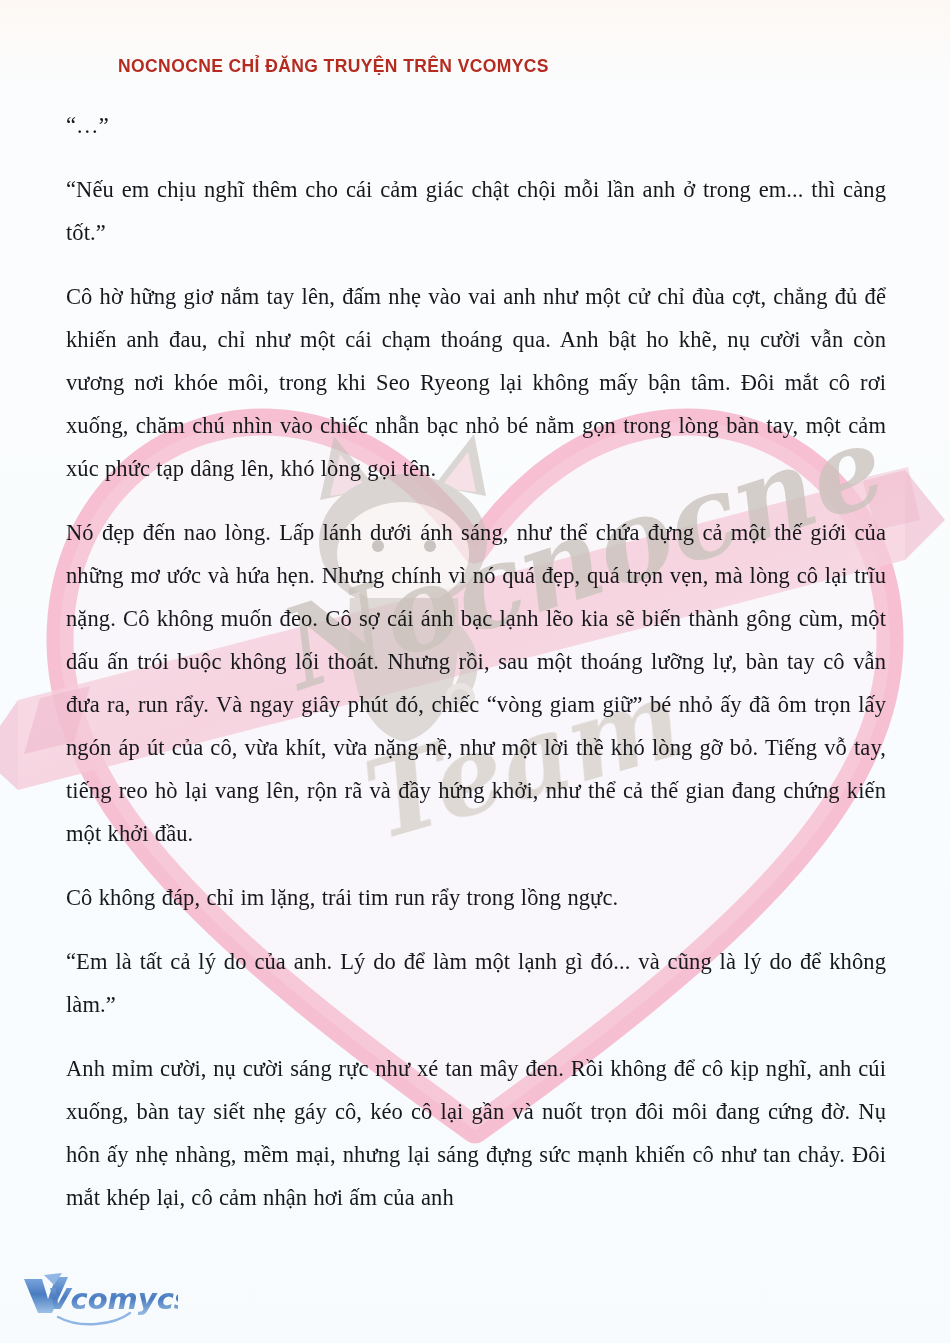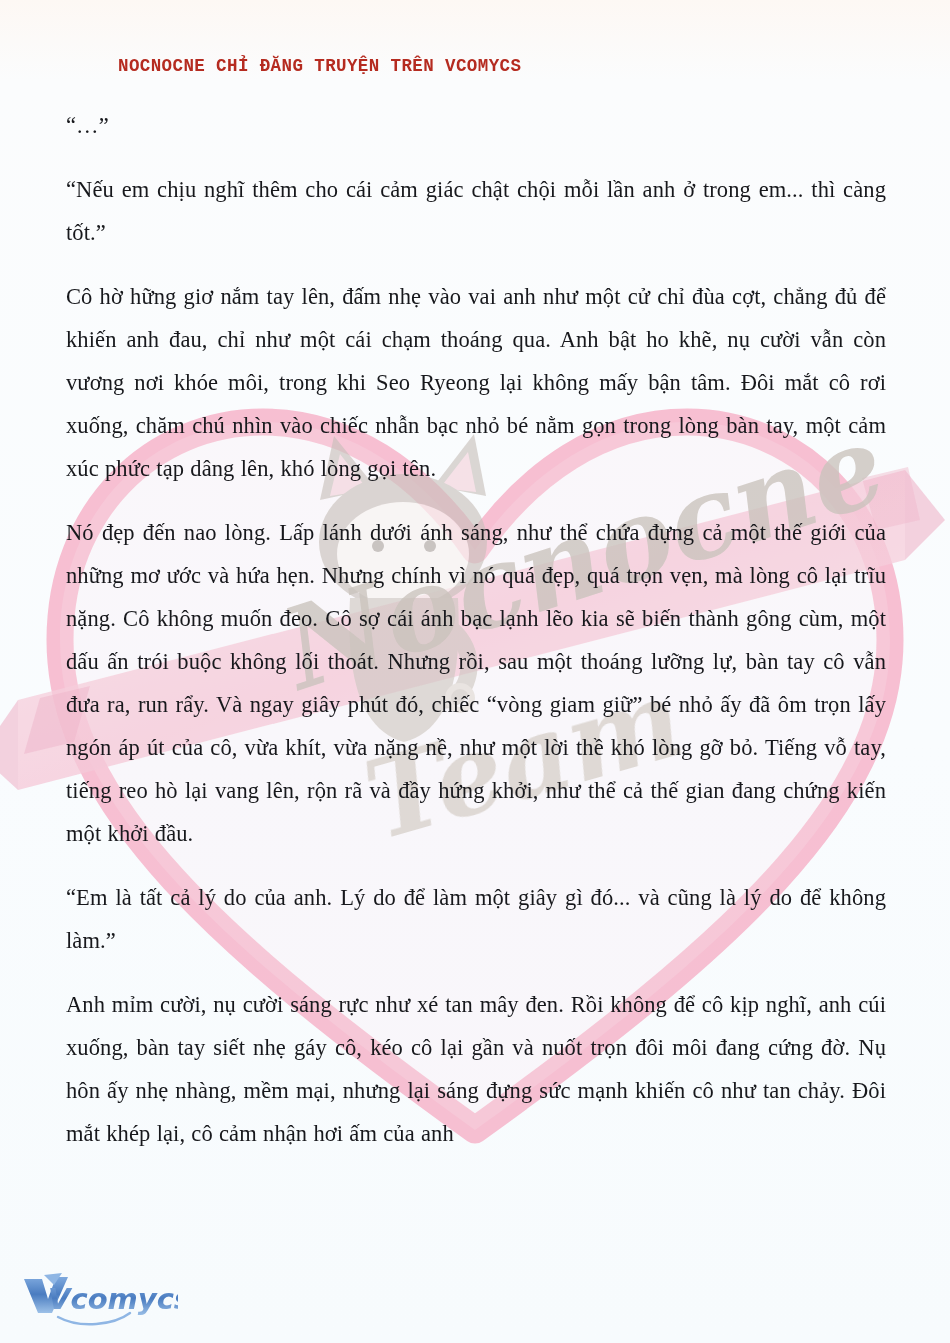--- a/index.html
+++ b/index.html
@@ -37,21 +37,21 @@
   .content {
     position: relative;
     z-index: 3;
     padding: 0;
   }
 
   .doc-header {
     position: absolute;
     left: 118px;
     top: 56px;
-    font-family: Liberation Mono, monospace;
+    font-family: Liberation Sans, sans-serif;
     font-weight: bold;
     font-size: 17.5px;
     letter-spacing: 0.4px;
     color: #b52b20;
     white-space: nowrap;
   }
 
   .body-text {
     position: absolute;
     left: 66px;
@@ -161,21 +161,22 @@
 
   <div class="content">
 
     <div class="doc-header">NOCNOCNE CHỈ ĐĂNG TRUYỆN TRÊN VCOMYCS</div>
 
     <div class="body-text">
       <p class="para nojust">“…”</p>
       <p class="para">“Nếu em chịu nghĩ thêm cho cái cảm giác chật chội mỗi lần anh ở trong em... thì càng tốt.”</p>
       <p class="para">Cô hờ hững giơ nắm tay lên, đấm nhẹ vào vai anh như một cử chỉ đùa cợt, chẳng đủ để khiến anh đau, chỉ như một cái chạm thoáng qua. Anh bật ho khẽ, nụ cười vẫn còn vương nơi khóe môi, trong khi Seo Ryeong lại không mấy bận tâm. Đôi mắt cô rơi xuống, chăm chú nhìn vào chiếc nhẫn bạc nhỏ bé nằm gọn trong lòng bàn tay, một cảm xúc phức tạp dâng lên, khó lòng gọi tên.</p>
       <p class="para">Nó đẹp đến nao lòng. Lấp lánh dưới ánh sáng, như thể chứa đựng cả một thế giới của những mơ ước và hứa hẹn. Nhưng chính vì nó quá đẹp, quá trọn vẹn, mà lòng cô lại trĩu nặng. Cô không muốn đeo. Cô sợ cái ánh bạc lạnh lẽo kia sẽ biến thành gông cùm, một dấu ấn trói buộc không lối thoát. Nhưng rồi, sau một thoáng lưỡng lự, bàn tay cô vẫn đưa ra, run rẩy. Và ngay giây phút đó, chiếc “vòng giam giữ” bé nhỏ ấy đã ôm trọn lấy ngón áp út của cô, vừa khít, vừa nặng nề, như một lời thề khó lòng gỡ bỏ. Tiếng vỗ tay, tiếng reo hò lại vang lên, rộn rã và đầy hứng khởi, như thể cả thế gian đang chứng kiến một khởi đầu.</p>
-      <p class="para">“Em là tất cả lý do của anh. Lý do để làm một giây gì đó... và cũng là lý do để không làm.”</p>
+      <p class="para nojust">Cô không đáp, chỉ im lặng, trái tim run rẩy trong lồng ngực.</p>
+      <p class="para">“Em là tất cả lý do của anh. Lý do để làm một lạnh gì đó... và cũng là lý do để không làm.”</p>
       <p class="para last">Anh mỉm cười, nụ cười sáng rực như xé tan mây đen. Rồi không để cô kịp nghĩ, anh cúi xuống, bàn tay siết nhẹ gáy cô, kéo cô lại gần và nuốt trọn đôi môi đang cứng đờ. Nụ hôn ấy nhẹ nhàng, mềm mại, nhưng lại sáng đựng sức mạnh khiến cô như tan chảy. Đôi mắt khép lại, cô cảm nhận hơi ấm của anh</p>
     </div>
 
   </div>
 
   <div class="footer-logo">
     <svg viewBox="0 0 160 58" xmlns="http://www.w3.org/2000/svg">
       <defs>
         <linearGradient id="logoGrad" x1="0" y1="0" x2="0" y2="1">
           <stop offset="0%" stop-color="#7ea9de"></stop>

